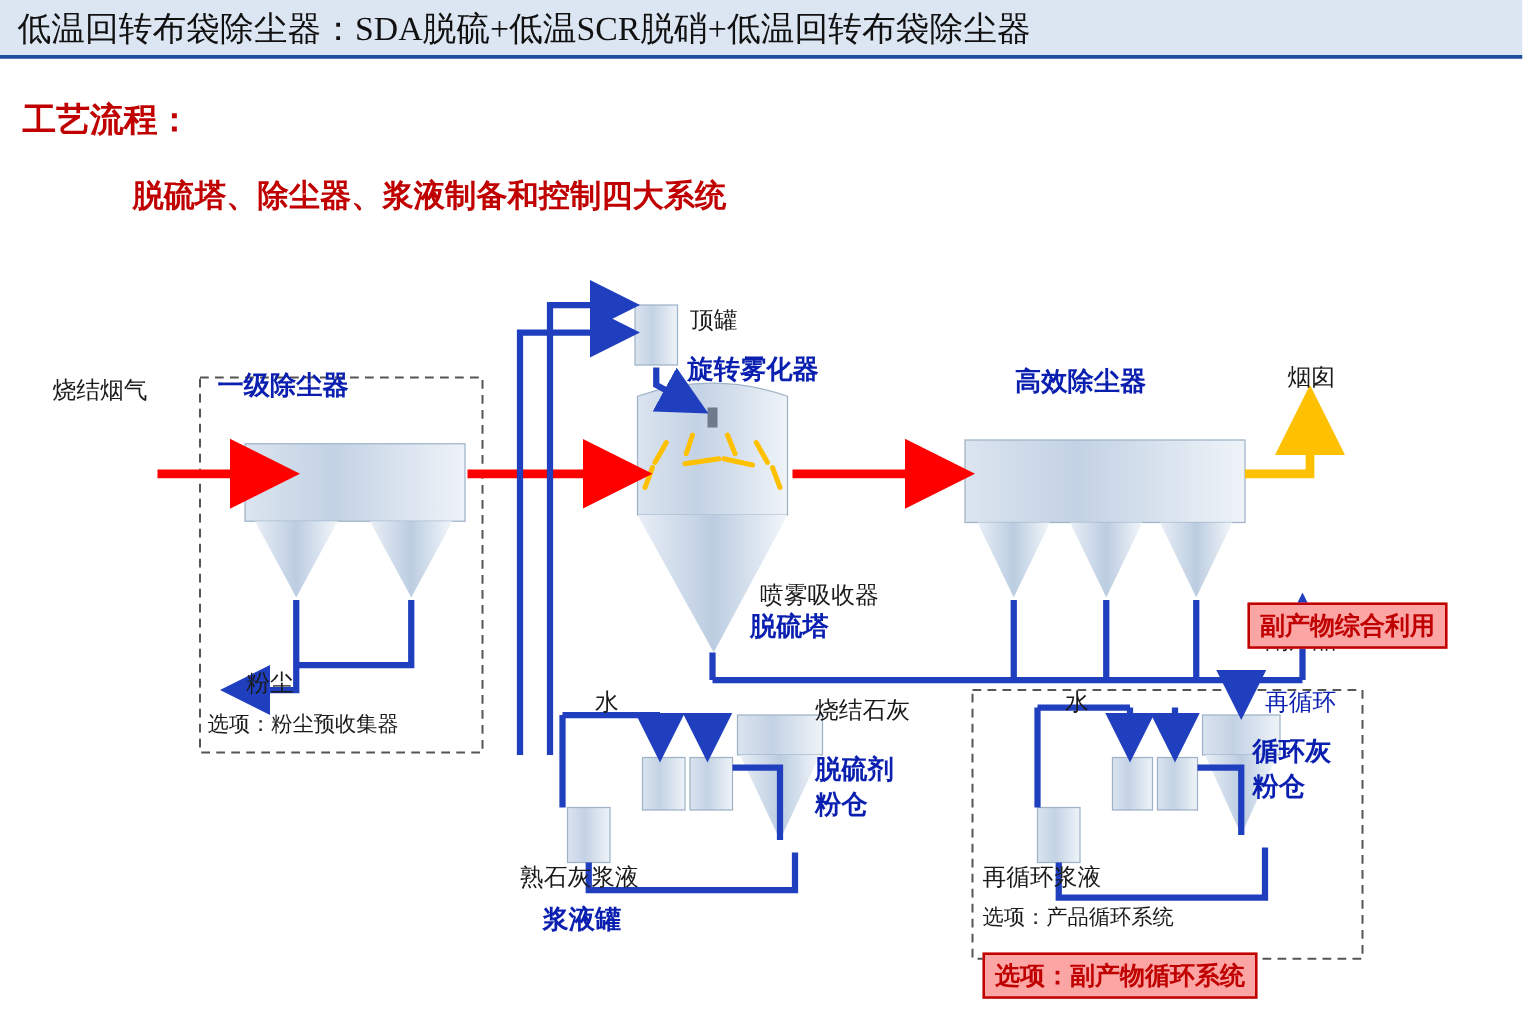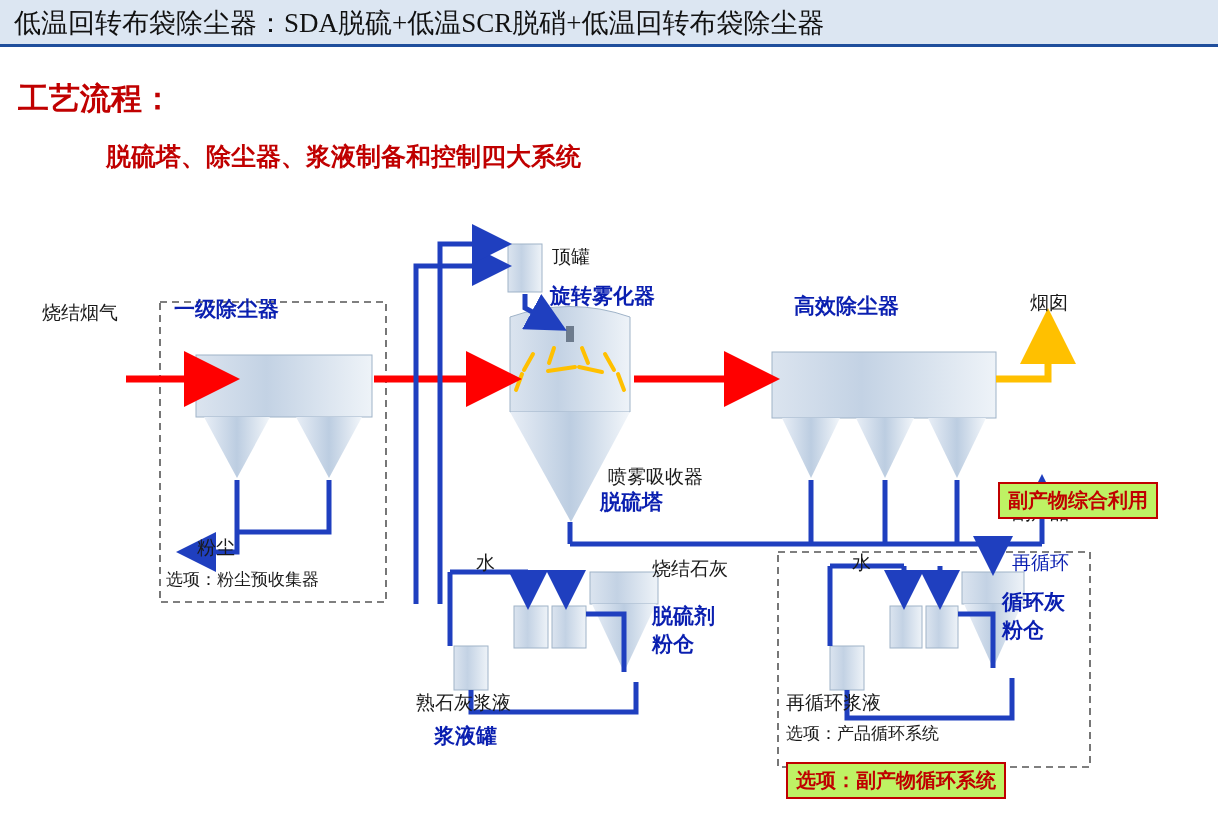--- a/index.html
+++ b/index.html
@@ -18,21 +18,21 @@
     box-sizing:border-box;
   }
   .header-title{
     position:absolute;left:14px;top:5px;
     font-family:"Liberation Serif","DejaVu Serif",serif;
     font-size:27px;color:#111111;white-space:nowrap;
   }
   
   .sec-title{
     position:absolute;left:18px;top:78px;
-    font-size:31px;font-weight:bold;color:#c00000;
+    font-size:27px;font-weight:bold;color:#c00000;
     white-space:nowrap;
   }
   .sub-title{
     position:absolute;left:106px;top:140px;
     font-size:25px;font-weight:bold;color:#c00000;
     white-space:nowrap;
   }
   
   .canvas{
     position:absolute;left:30px;top:222px;width:1158px;height:566px;
@@ -40,21 +40,21 @@
   }
   .canvas svg{position:absolute;left:0;top:0;}
   .lbl{
     position:absolute;white-space:nowrap;line-height:1.15;
   }
   .lbl-blk{color:#1a1a1a;font-size:19px;}
   .lbl-blu{color:#0a1fb0;font-size:19px;}
   .lbl-blu-b{color:#0a1fb0;font-size:21px;font-weight:bold;}
   .lbl-sm{color:#1a1a1a;font-size:17px;}
   .redbox{
-    position:absolute;border:2px solid #c00000;background:#bef264;
+    position:absolute;border:2px solid #c00000;background:#fca5a5;
     padding:3px 8px;color:#c00000;font-size:20px;font-weight:bold;white-space:nowrap;
   }
 </style>
 </head>
 <body>
 
 <div class="header-bar"></div>
 <div class="header-title">低温回转布袋除尘器：SDA脱硫+低温SCR脱硝+低温回转布袋除尘器</div>
 
 <div class="sec-title">工艺流程：</div>
@@ -189,21 +189,21 @@
   <div class="lbl lbl-blk" style="left:12px;top:80px;">烧结烟气</div>
   <div class="lbl lbl-blu-b" style="left:144px;top:75px;">一级除尘器</div>
   <div class="lbl lbl-blk" style="left:167px;top:315px;">粉尘</div>
   <div class="lbl lbl-sm" style="left:136px;top:348px;">选项：粉尘预收集器</div>
 
   <div class="lbl lbl-blk" style="left:522px;top:24px;">顶罐</div>
   <div class="lbl lbl-blu-b" style="left:520px;top:62px;">旋转雾化器</div>
   <div class="lbl lbl-blk" style="left:578px;top:244px;">喷雾吸收器</div>
   <div class="lbl lbl-blu-b" style="left:570px;top:268px;">脱硫塔</div>
 
-  <div class="lbl lbl-blu-b" style="left:764px;top:72px;text-align:center;">高效除尘器</div>
+  <div class="lbl lbl-blu-b" style="left:782px;top:72px;text-align:center;">高效除尘器</div>
   <div class="lbl lbl-blk" style="left:1000px;top:70px;">烟囱</div>
   <div class="lbl lbl-blk" style="left:982px;top:232px;margin-top:48px;">副产品</div>
 
   <div class="redbox" style="left:968px;top:260px;">副产物综合利用</div>
 
   <div class="lbl lbl-blk" style="left:446px;top:330px;">水</div>
   <div class="lbl lbl-blk" style="left:822px;top:330px;">水</div>
   <div class="lbl lbl-blk" style="left:622px;top:336px;">烧结石灰</div>
 
   <div class="lbl lbl-blu-b" style="left:622px;top:382px;">脱硫剂</div>

